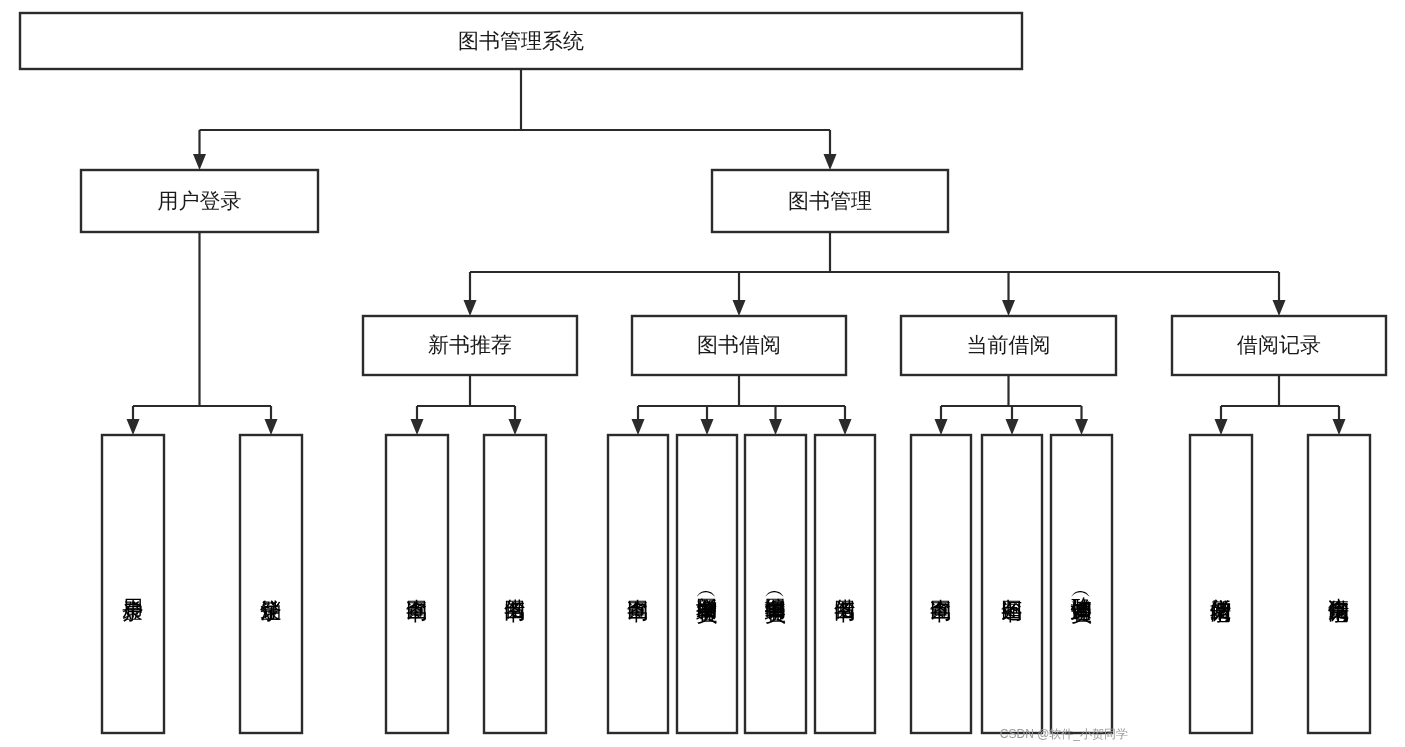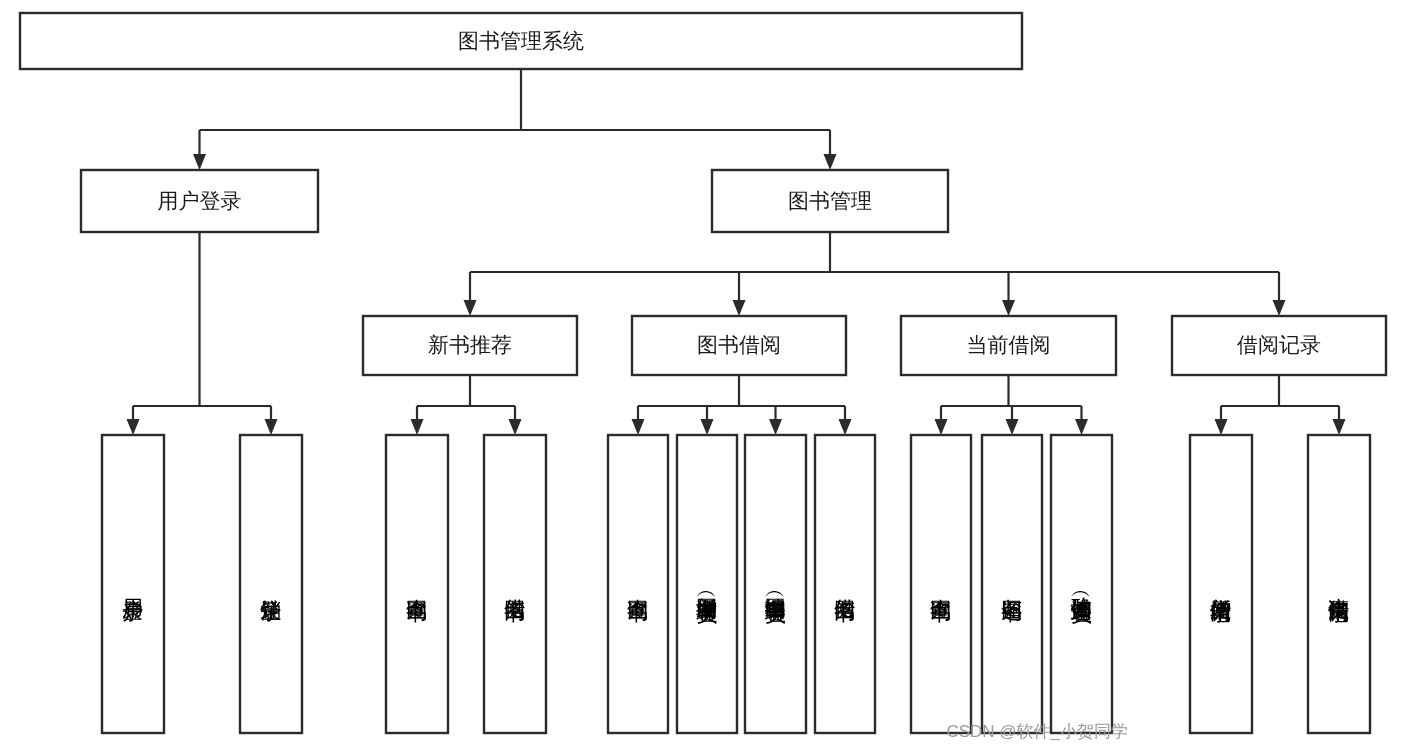--- a/index.html
+++ b/index.html
@@ -69,21 +69,21 @@
     display: flex;
     align-items: center;
     justify-content: center;
     pointer-events: none;
   }
   .watermark {
     position: absolute;
     right: 10px;
     bottom: 4px;
     font-family: "Liberation Sans", "DejaVu Sans", sans-serif;
-    font-size: 17px;
+    font-size: 12px;
     color: #9a9a9a;
     white-space: nowrap;
   }
 </style>
 </head>
 <body>
 
 <div id="diagram-root">
   <svg class="diagram" viewBox="0 0 1405 747" xmlns="http://www.w3.org/2000/svg">
     <g id="connector-layer">

